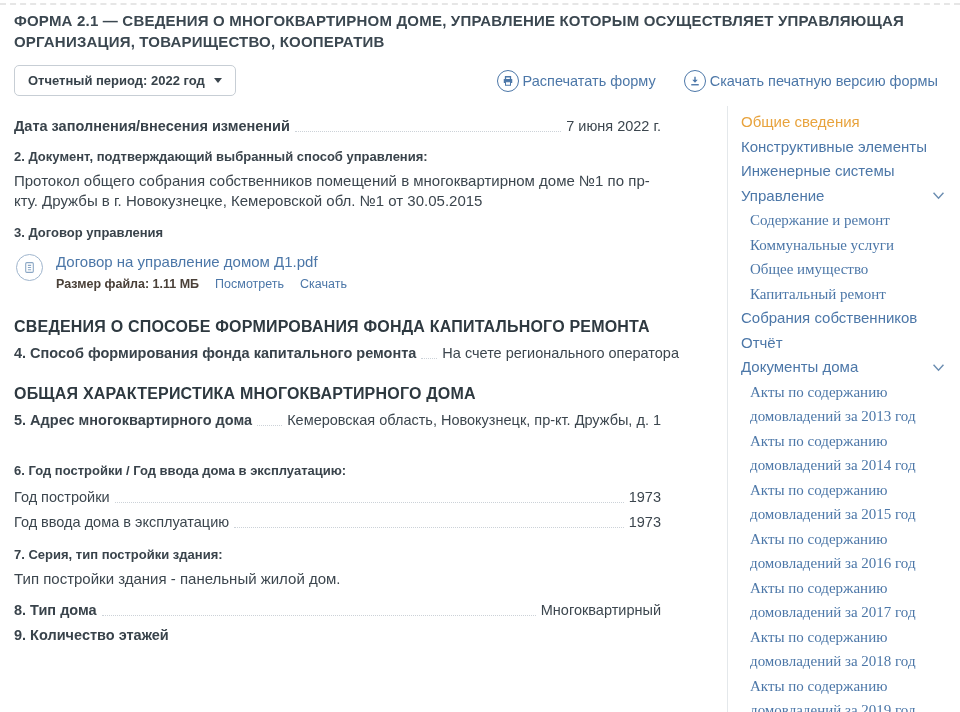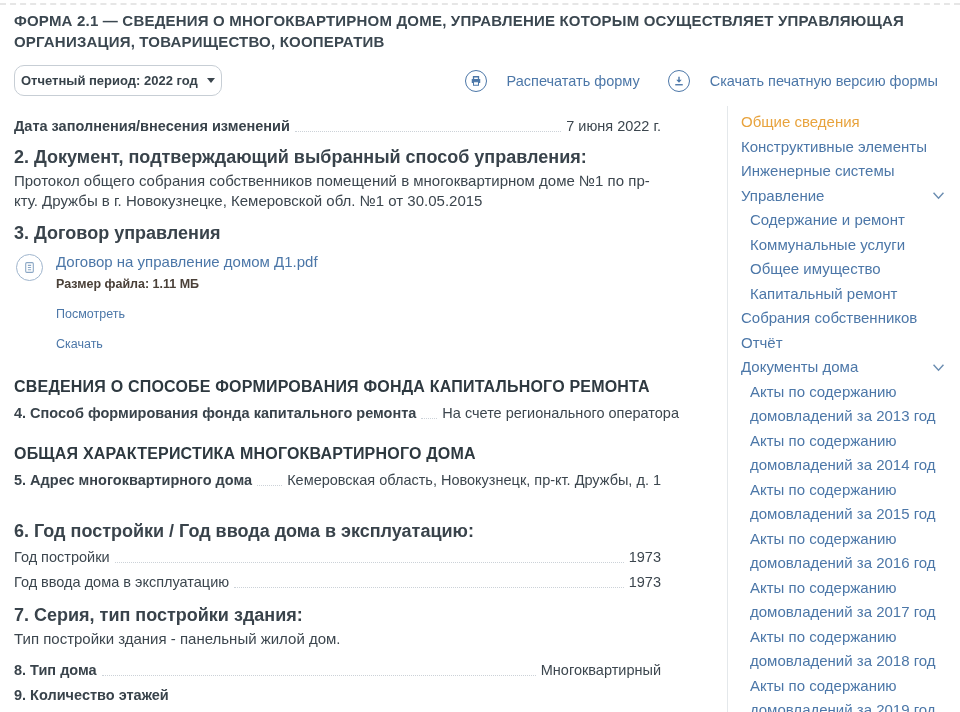--- a/index.html
+++ b/index.html
@@ -15,30 +15,30 @@
 
   
   .header { padding:10px 16px 0 14px; }
   .page-title {
     font-size:15px; font-weight:bold; line-height:21px;
     color:#3b4750; letter-spacing:.2px; max-width:932px;
   }
   .toolbar { display:flex; justify-content:space-between; align-items:center; margin-top:13px; padding-right:6px; }
   .period-btn {
     display:inline-flex; align-items:center; gap:9px;
-    border:1px solid #c7ced5; border-radius:10px; background:#fff;
-    padding:7px 6px; font-size:13px; font-weight:bold; color:#37424a;
+    border:1px solid #c7ced5; border-radius:5px; background:#fff;
+    padding:7px 13px; font-size:13px; font-weight:bold; color:#37424a;
     cursor:pointer; font-family:inherit;
   }
   .caret-down {
     width:0; height:0; border-left:4px solid transparent; border-right:4px solid transparent;
     border-top:5px solid #3c464e; display:inline-block;
   }
   .tool-links { display:flex; gap:28px; align-items:center; }
-  .tool-link { display:flex; align-items:center; gap:20px; color:var(--c-link,#4c77a8); font-size:14.5px; cursor:pointer; }
+  .tool-link { display:flex; align-items:center; gap:4px; color:var(--c-link,#4c77a8); font-size:14.5px; cursor:pointer; }
   .icon-circle {
     width:22px; height:22px; border:1.7px solid var(--c-link,#4c77a8); border-radius:50%;
     display:flex; align-items:center; justify-content:center; flex:0 0 auto;
   }
 
   
   .content { display:flex; align-items:flex-start; padding-left:14px; margin-top:10px; }
   .main { width:647px; flex:0 0 auto; }
   .sidebar {
     margin-left:66px; border-left:1px solid #e4e8eb; padding:4px 0 0 13px;
@@ -49,41 +49,41 @@
   .row { display:flex; align-items:flex-end; font-size:14.5px; margin:8px 0; line-height:17px; }
   .row .lbl { white-space:nowrap; }
   .row .leader { flex:1 1 auto; border-bottom:1px dotted #ccd2d8; margin:0 5px 3px 5px; min-width:16px; }
   .row .val { white-space:nowrap; text-align:center; }
   .b { font-weight:bold; color:#39434b; }
   .row-date { margin:12px 0 6px; }
   h2.sec {
     font-size:16px; font-weight:bold; color:#2e3940; letter-spacing:.2px;
     margin:23px 0 9px;
   }
-  .q-label { font-size:18px; font-weight:bold; color:#39434b; margin:12px 0 4px; line-height:20px; }
+  .q-label { font-size:13px; font-weight:bold; color:#39434b; margin:12px 0 4px; line-height:20px; }
   .q-text { font-size:15px; line-height:20px; color:#3c464e; max-width:645px; }
 
   
   .file { display:flex; gap:13px; margin:10px 0 2px 2px; }
   .file-icon-wrap {
     width:27px; height:27px; border:1.7px solid #9fb5cd; border-radius:50%;
     display:flex; align-items:center; justify-content:center; color:#8aa6c4; flex:0 0 auto; margin-top:1px;
   }
   .file-name { color:var(--c-link,#4c77a8); font-size:15px; cursor:pointer; }
-  .file-meta { display:flex; gap:16px; margin-top:7px; font-size:12.5px; align-items:baseline;flex-direction:column; }
+  .file-meta { display:flex; gap:16px; margin-top:7px; font-size:12.5px; align-items:baseline; }
   .file-size { color:#4a4038; font-weight:bold; }
   .file-meta-link { color:var(--c-link,#4c77a8); cursor:pointer; }
 
   
   .snav-item {
     display:flex; justify-content:space-between; align-items:center;
     line-height:24.5px; cursor:pointer;
   }
   .snav-item .txt { display:block; }
-  .snav-item.sub { padding-left:9px; }
+  .snav-item.sub { padding-left:9px;font-family:Liberation Serif, serif; }
   .snav-item.active { color:var(--c-active,#e8a33d); }
   .snav-item.wrap2 { line-height:24.5px; }
   .chev { flex:0 0 auto; margin-left:6px; color:#6b8db1; display:flex; }
   svg { display:block; }
 </style>
 </head>
 <body>
 
 <div class="top-rule"></div>
 

